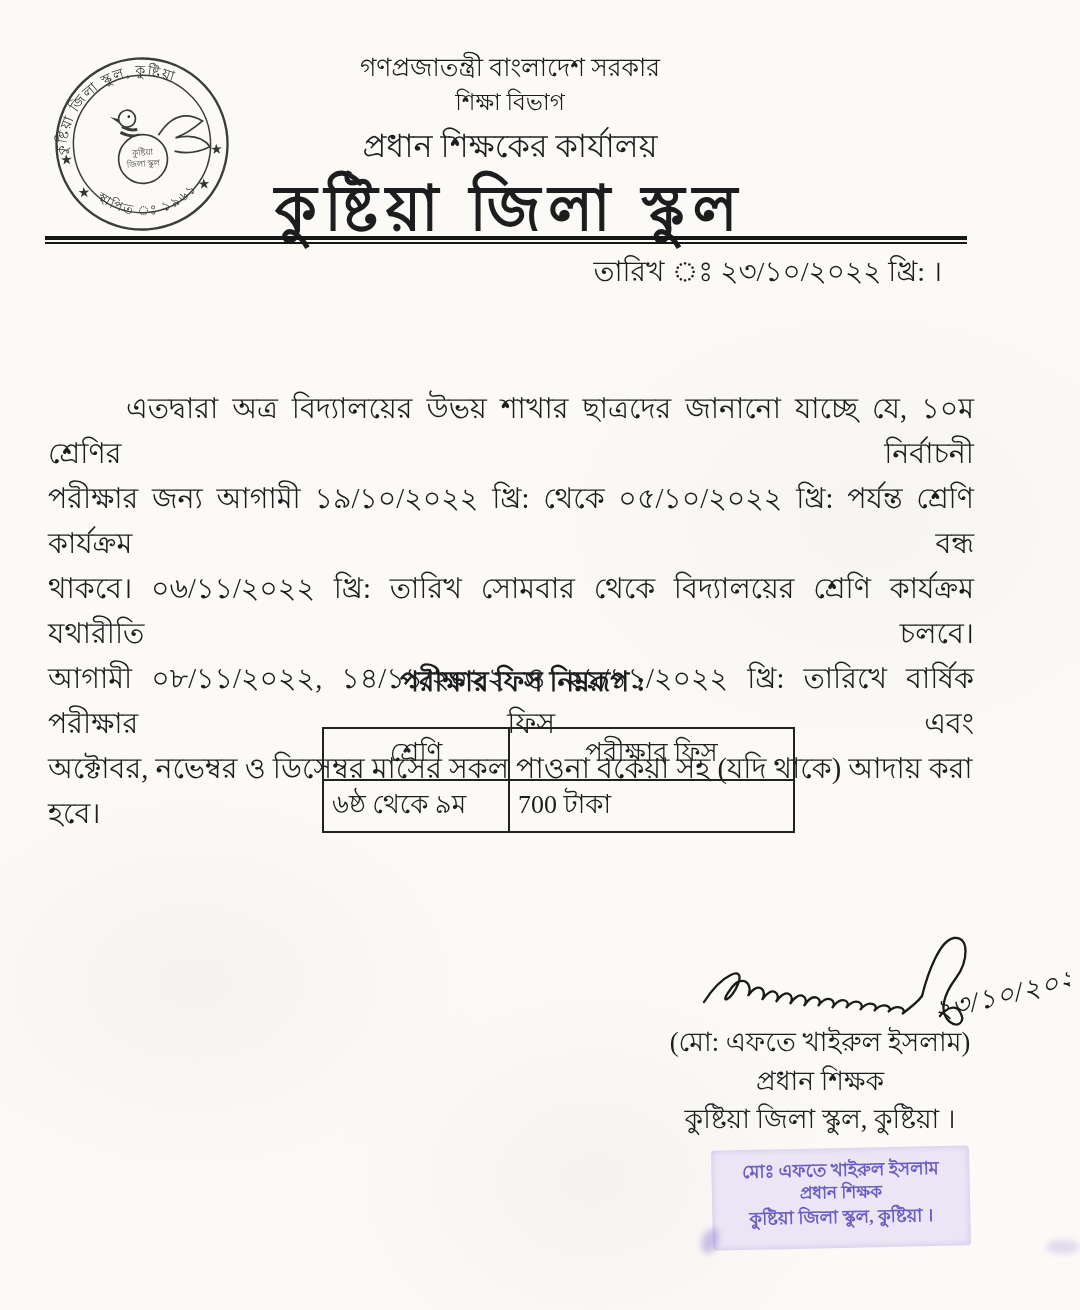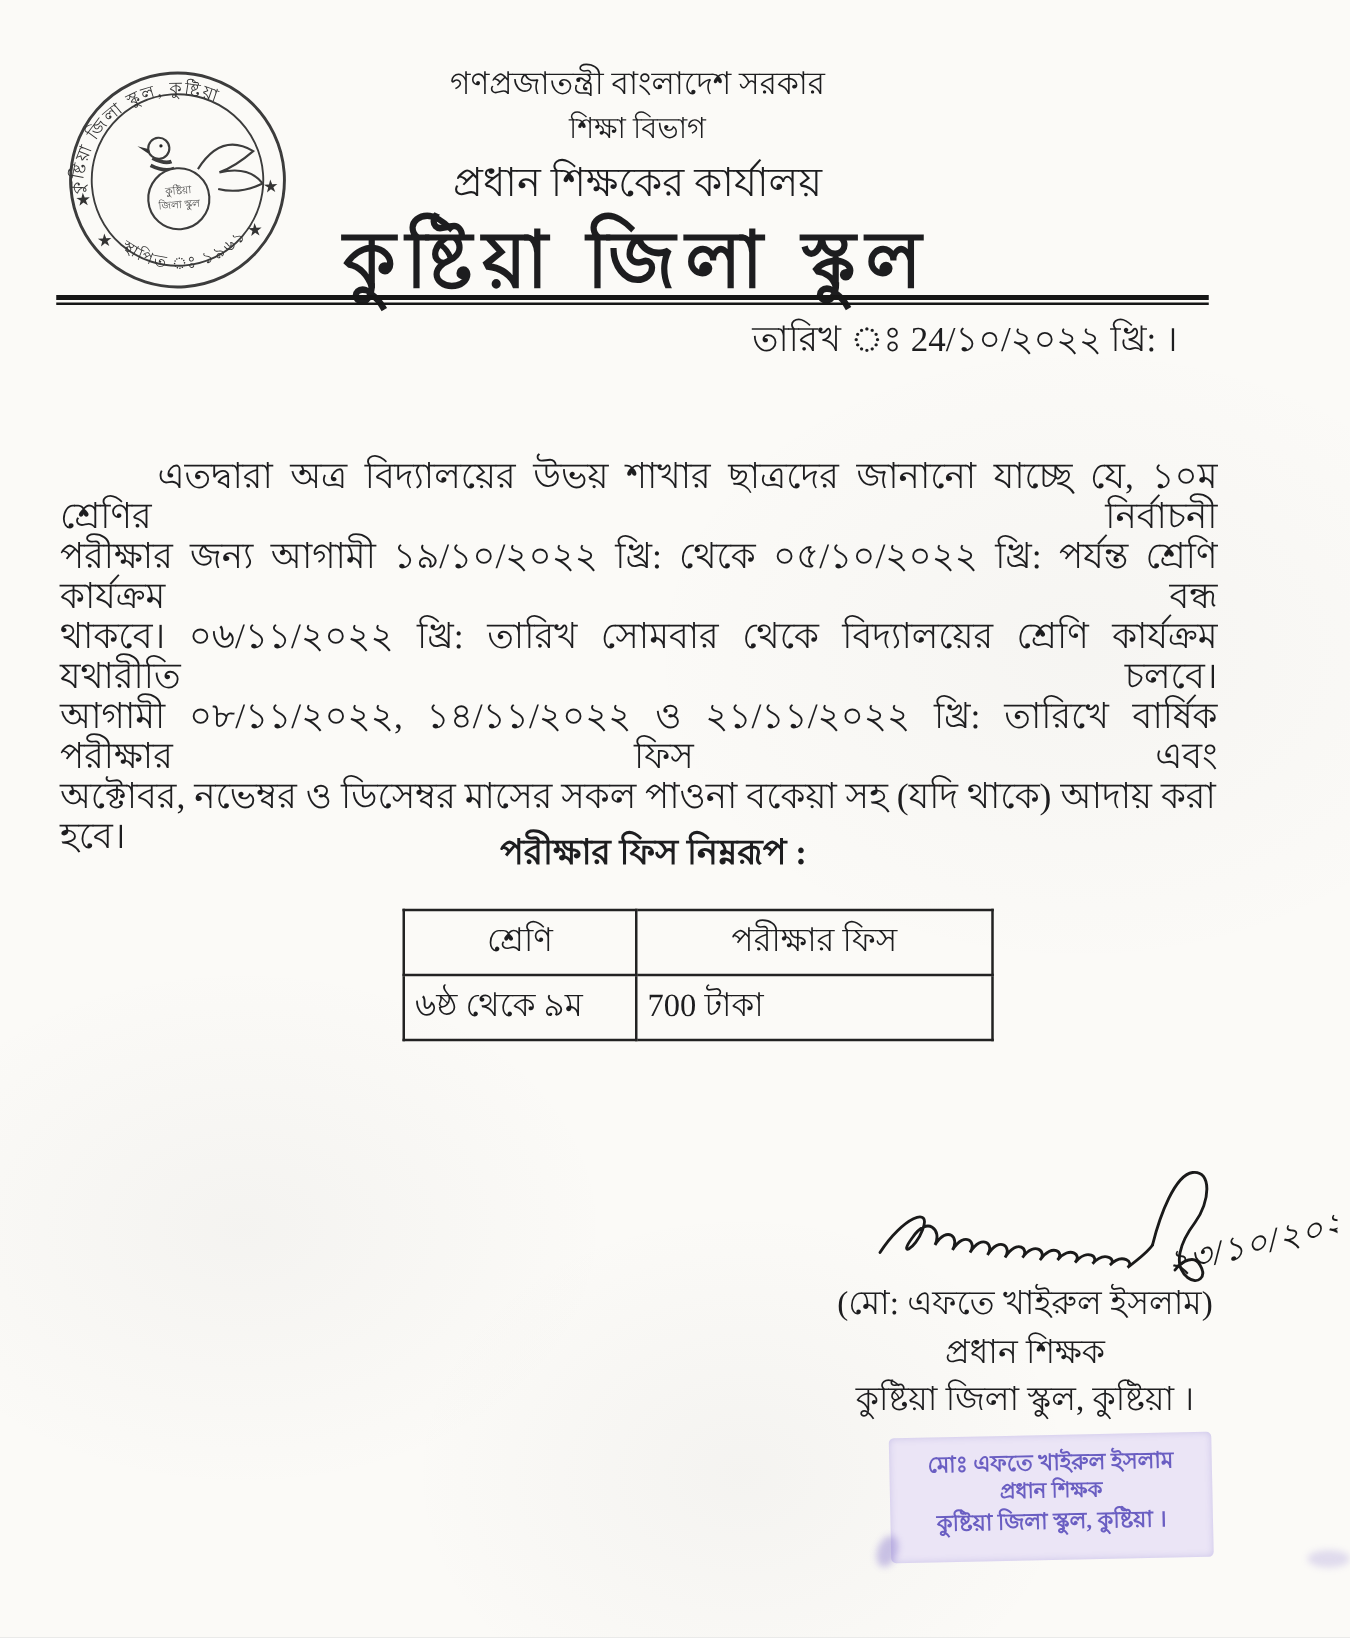--- a/index.html
+++ b/index.html
@@ -43,22 +43,22 @@
     position:absolute; left:45px; top:236px; width:922px; height:8px;
     border-top:4px solid #161616; border-bottom:2px solid #161616;
   }
   .date-line{
     position:absolute; top:250px; right:138px;
     font-size:28px;
   }
 
   
   .body-text{
-    position:absolute; left:48px; top:366px; width:926px;
-    font-size:28.5px; line-height:32px;
+    position:absolute; left:48px; top:386px; width:926px;
+    font-size:28.5px; line-height:45px;
   }
   .body-text .ln{ text-align:justify; text-align-last:justify; }
   .body-text .ln.first{ text-indent:78px; }
   .body-text .ln.last{ text-align:left; text-align-last:left; }
 
   .fees-heading{
     position:absolute; left:400px; top:660px;
     font-size:28px; font-weight:600;
   }
 
@@ -154,21 +154,21 @@
 
   <div class="header-center">
     <div class="hdr-l1">গণপ্রজাতন্ত্রী বাংলাদেশ সরকার</div>
     <div class="hdr-l2">শিক্ষা বিভাগ</div>
     <div class="hdr-l3">প্রধান শিক্ষকের কার্যালয়</div>
     <div class="school-name">কুষ্টিয়া জিলা স্কুল</div>
   </div>
 
   <div class="rule"></div>
 
-  <div class="date-line">তারিখ ঃ 24/১০/২০২২ খ্রি: ।</div>
+  <div class="date-line">তারিখ ঃ ২৩/১০/২০২২ খ্রি: ।</div>
 
   <div class="body-text">
     <div class="ln first">এতদ্বারা অত্র বিদ্যালয়ের উভয় শাখার ছাত্রদের জানানো যাচ্ছে যে, ১০ম শ্রেণির নির্বাচনী</div>
     <div class="ln">পরীক্ষার জন্য আগামী ১৯/১০/২০২২ খ্রি: থেকে  ০৫/১০/২০২২ খ্রি: পর্যন্ত শ্রেণি কার্যক্রম বন্ধ</div>
     <div class="ln">থাকবে। ০৬/১১/২০২২ খ্রি: তারিখ সোমবার থেকে বিদ্যালয়ের শ্রেণি কার্যক্রম যথারীতি চলবে।</div>
     <div class="ln">আগামী ০৮/১১/২০২২,  ১৪/১১/২০২২ ও ২১/১১/২০২২ খ্রি: তারিখে বার্ষিক পরীক্ষার ফিস এবং</div>
     <div class="ln last">অক্টোবর, নভেম্বর ও ডিসেম্বর মাসের সকল পাওনা বকেয়া সহ (যদি থাকে) আদায় করা হবে।</div>
   </div>
 
   <div class="fees-heading">পরীক্ষার ফিস নিম্নরূপ :</div>

